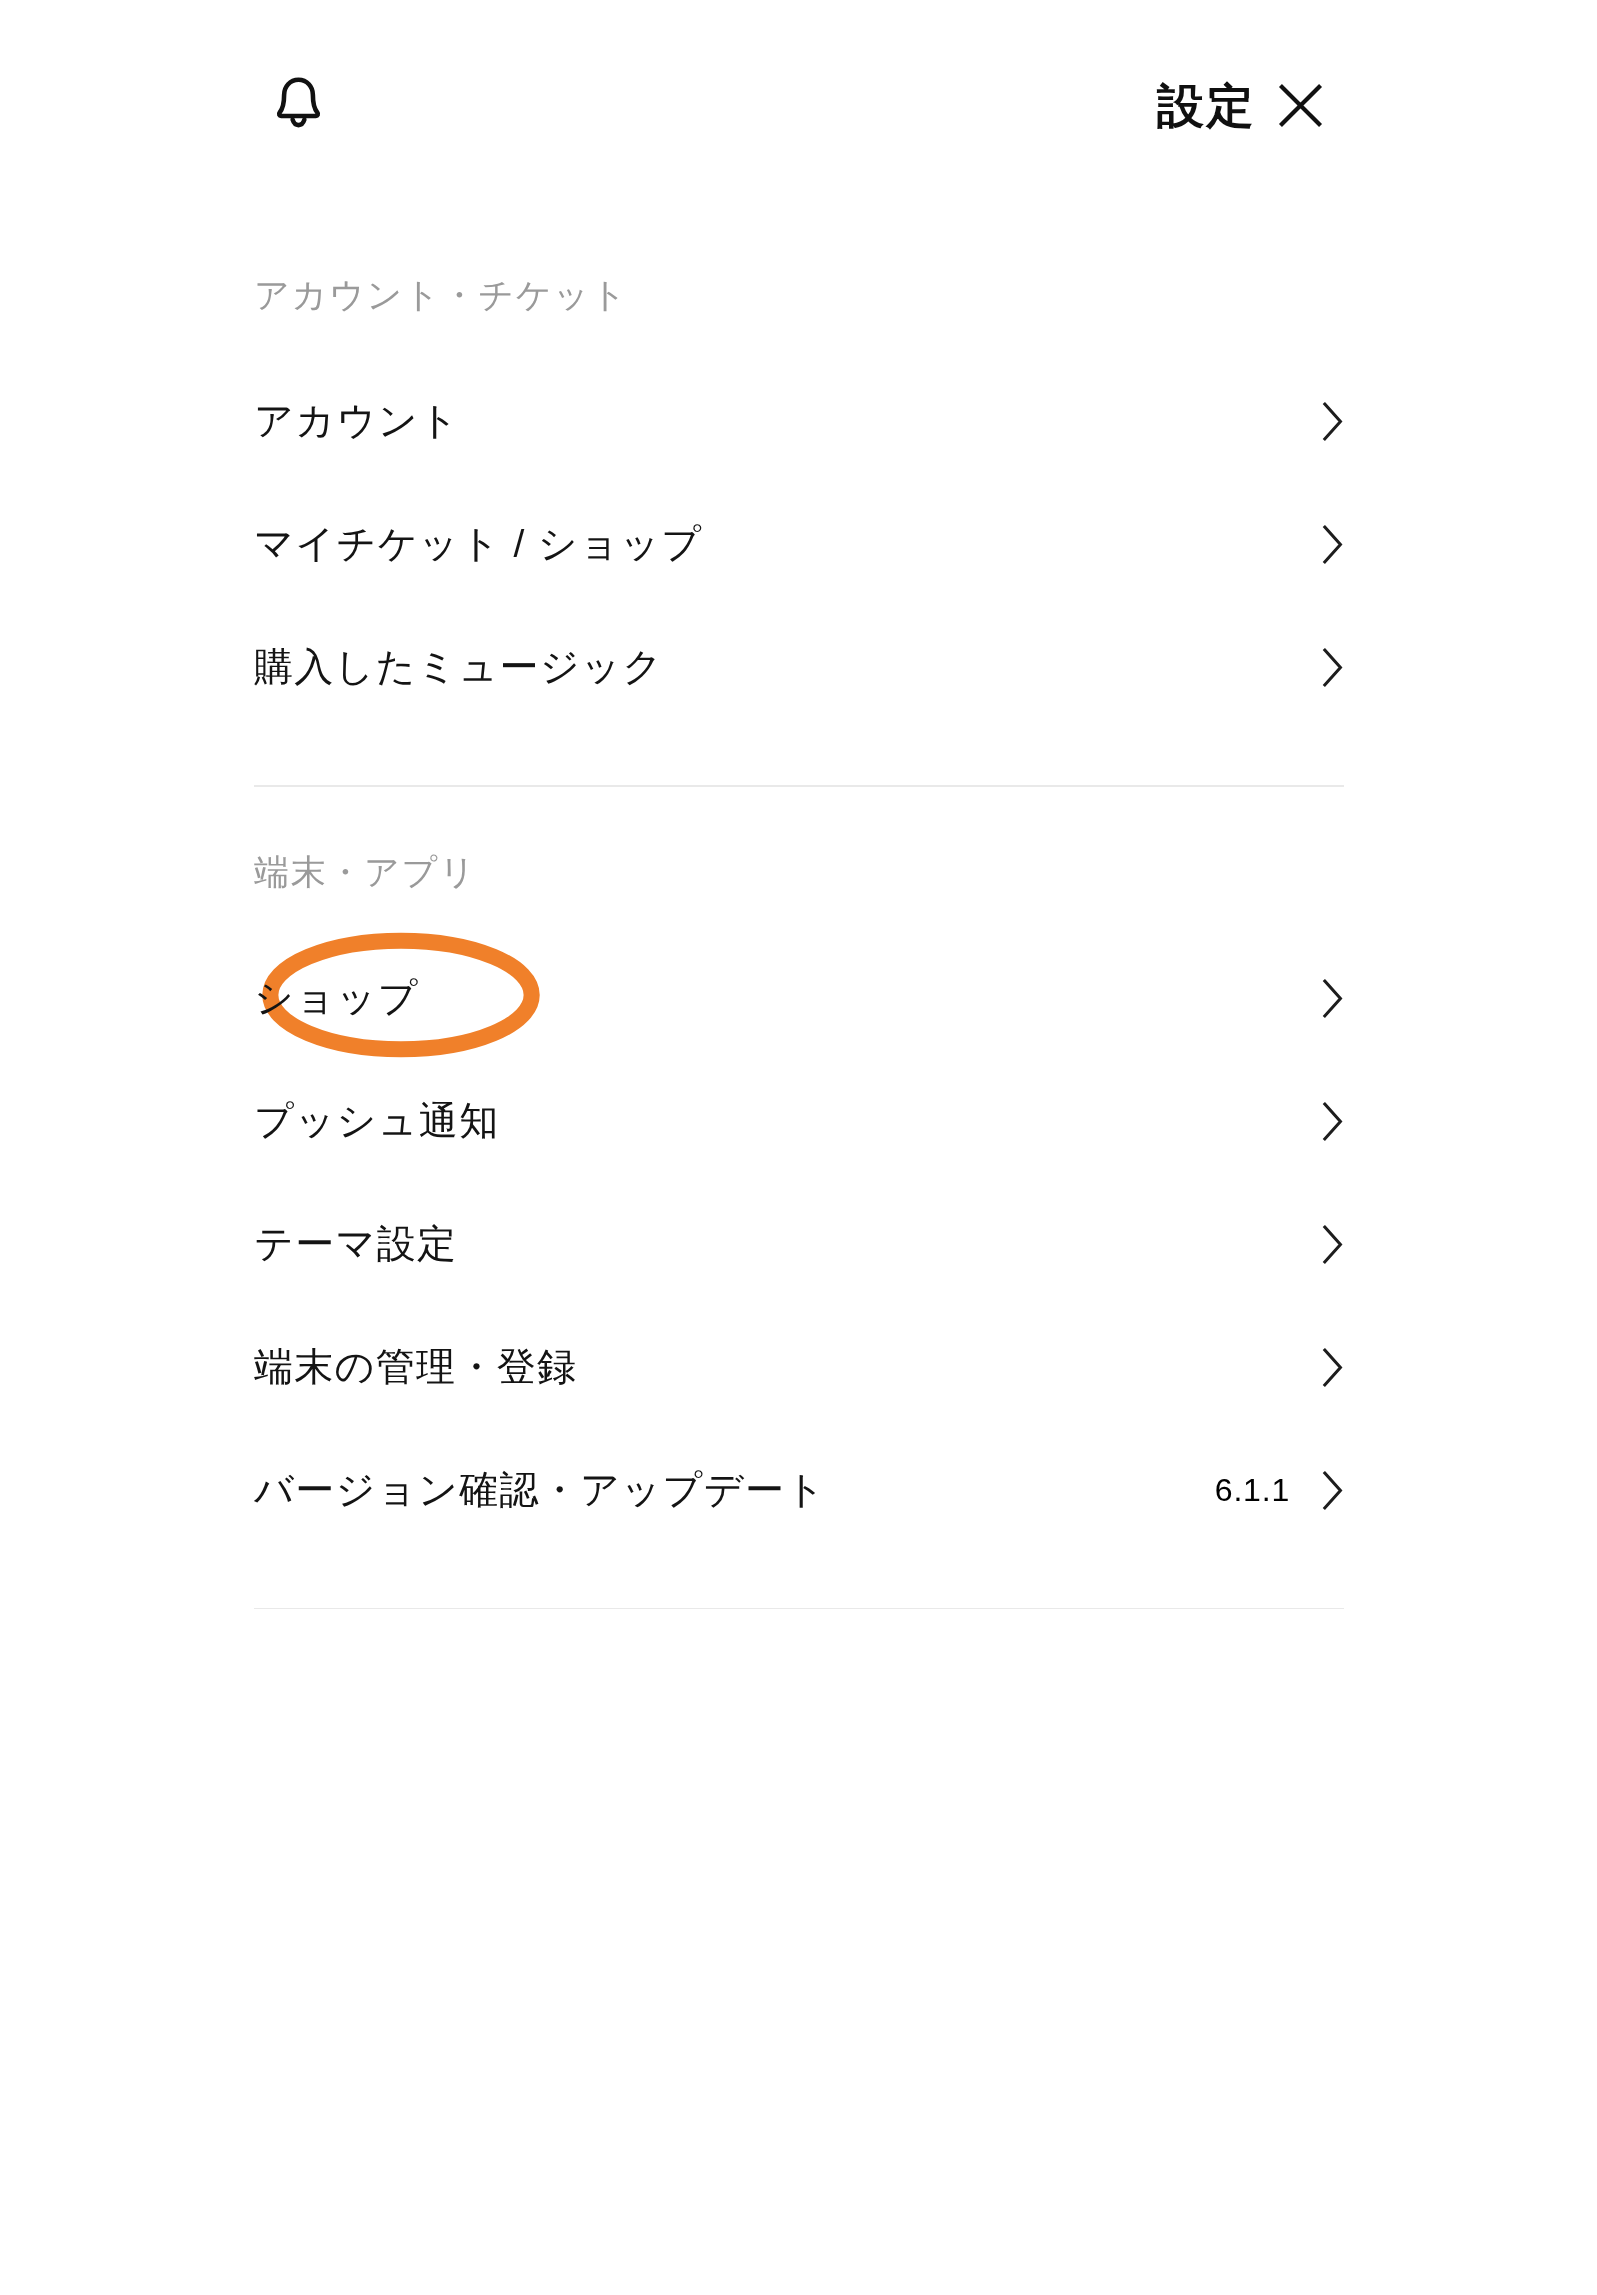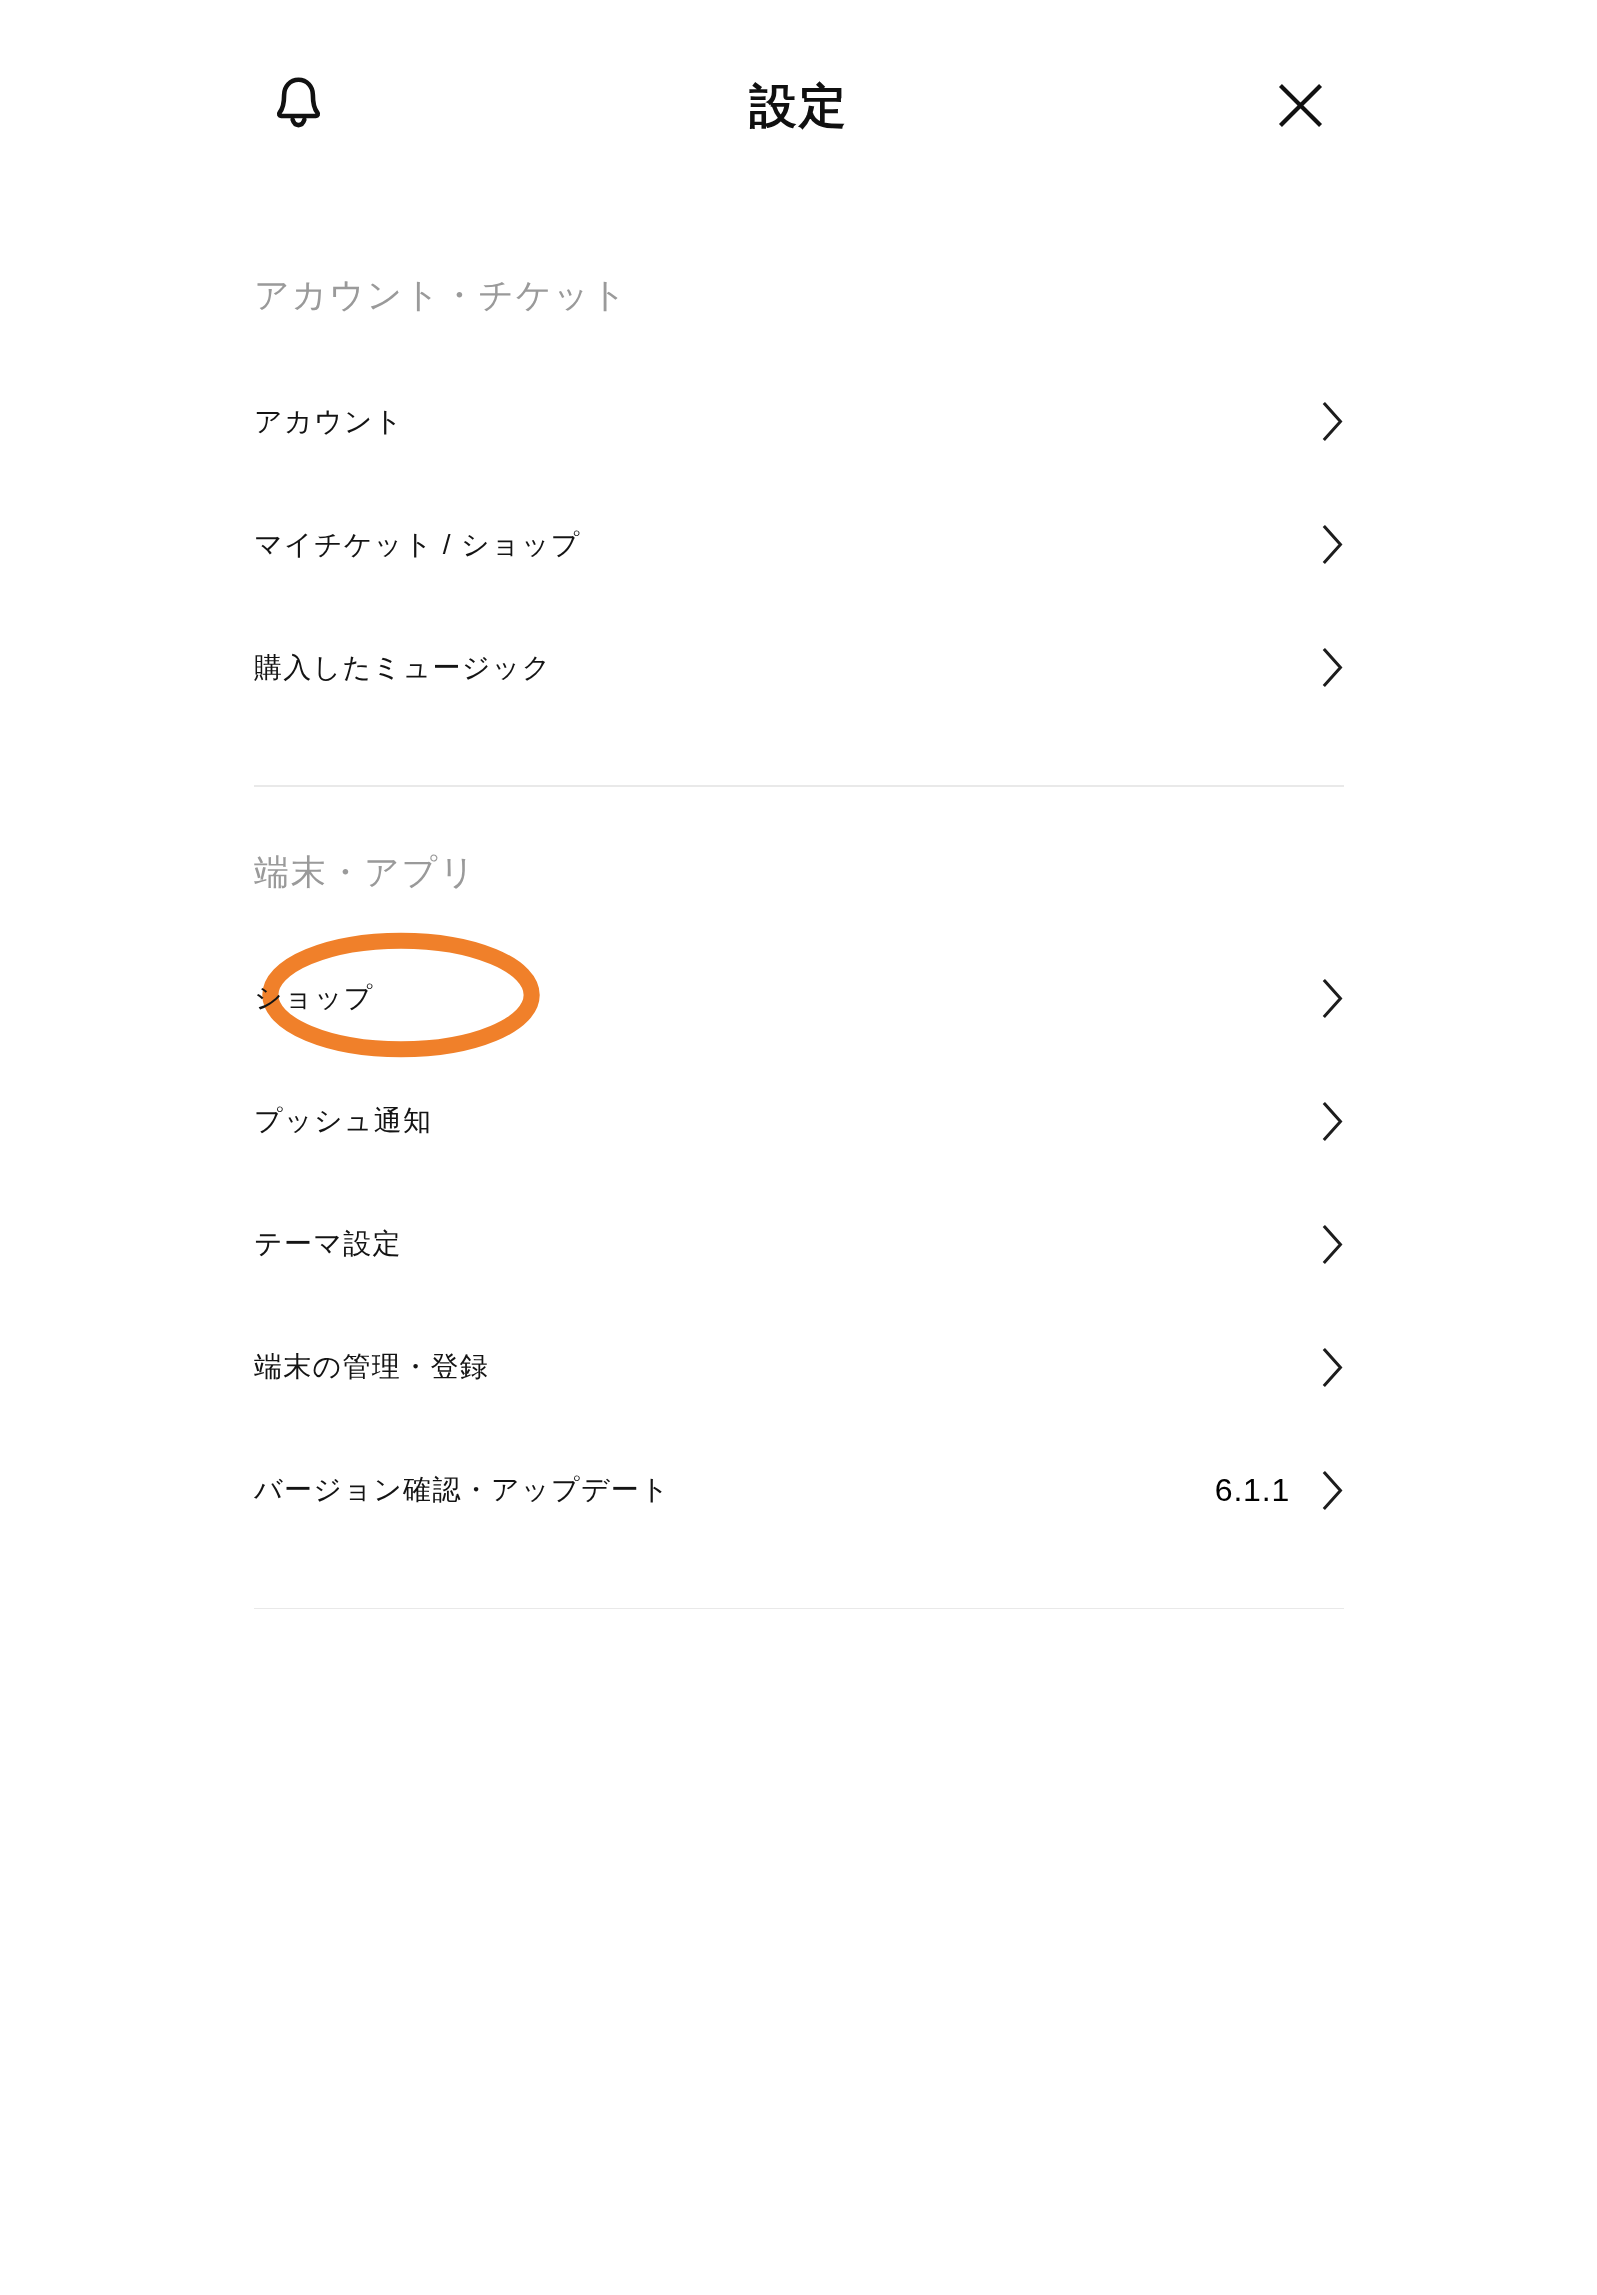--- a/index.html
+++ b/index.html
@@ -34,21 +34,21 @@
     display: flex;
     align-items: center;
     justify-content: center;
     flex: 0 0 auto;
     background: none;
     border: none;
     cursor: pointer;
   }
   .header-title {
     flex: 1 1 auto;
-    text-align: center;
+    text-align: right;
     font-size: 47px;
     font-weight: 700;
     color: #101010;
     letter-spacing: 2.5px;
     line-height: 1;
   }
   .bell-svg { width: 53px; height: 61px; display: block; }
   .close-svg { width: 53px; height: 53px; display: block; }
 
   
@@ -69,21 +69,21 @@
   }
 
   .row {
     position: relative;
     display: flex;
     align-items: center;
     height: 123px;
     cursor: pointer;
   }
   .row-label {
-    font-size: 28px;
+    font-size: 39px;
     color: #141414;
     font-weight: 400;
     letter-spacing: 1.3px;
     line-height: 1.2;
     white-space: nowrap;
   }
   .row-spacer { flex: 1 1 auto; }
   .row-value {
     font-size: 32px;
     color: #000000;

